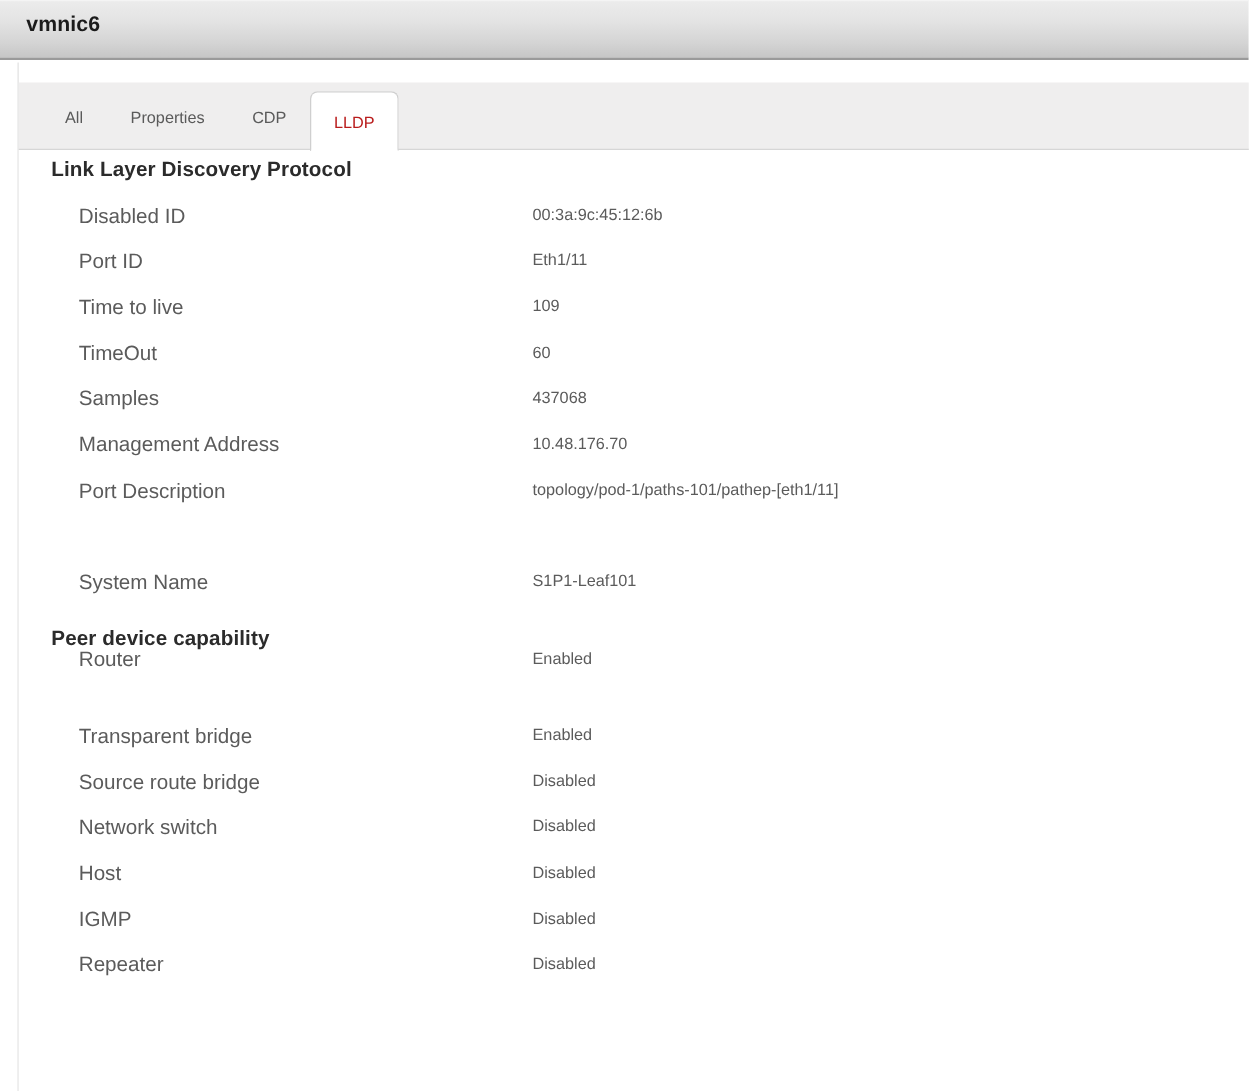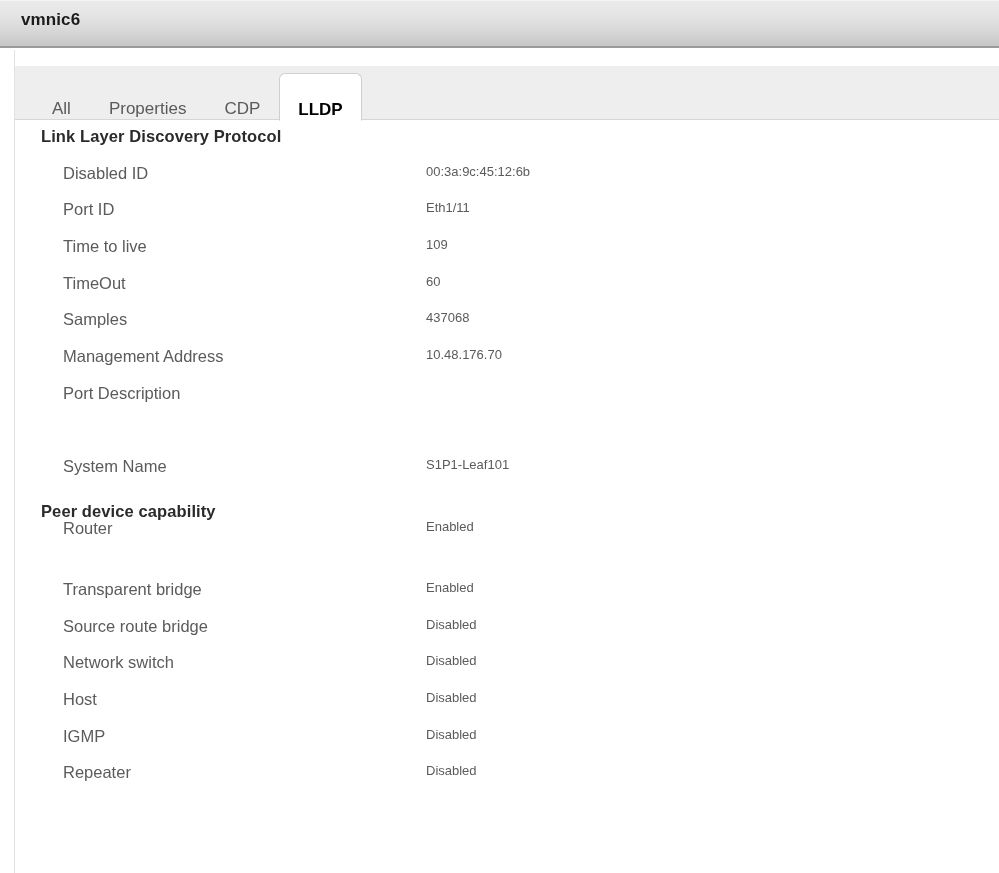--- a/index.html
+++ b/index.html
@@ -81,33 +81,33 @@
     top: 0;
     height: 54px;
     display: flex;
     align-items: flex-start;
   }
   .tab {
     position: relative;
     height: 54px;
     box-sizing: border-box;
     display: flex;
-    align-items: flex-end;
+    align-items: center;
     padding: 0 18px;
-    font-size: 17px;
+    font-size: 13px;
     color: #5a5a5a;
     white-space: nowrap;
     background: transparent;
     border: 1px solid transparent;
   }
   .tab.first { padding-left: 14px; }
   .tab.active {
     background: #ffffff;
-    color: #000000;
-    font-weight: bold;
+    color: #b91c1c;
+    font-weight: normal;
     border: 1px solid #cfcfcf;
     border-bottom: 1px solid #ffffff;
     border-top-left-radius: 6px;
     border-top-right-radius: 6px;
     margin-top: 7px;
     height: 48px;
     z-index: 3;
   }
 
   
@@ -205,20 +205,21 @@
       <div class="row" style="top:190px;">
         <span class="row-label">Samples</span>
         <span class="row-value">437068</span>
       </div>
       <div class="row" style="top:227px;">
         <span class="row-label">Management Address</span>
         <span class="row-value">10.48.176.70</span>
       </div>
       <div class="row" style="top:264px;">
         <span class="row-label">Port Description</span>
+        <span class="row-value">topology/pod-1/paths-101/pathep-[eth1/11]</span>
       </div>
       <div class="row" style="top:337px;">
         <span class="row-label">System Name</span>
         <span class="row-value">S1P1-Leaf101</span>
       </div>
 
       <div class="section-heading" style="top:382px;">Peer device capability</div>
 
       <div class="row" style="top:399px;">
         <span class="row-label">Router</span>

